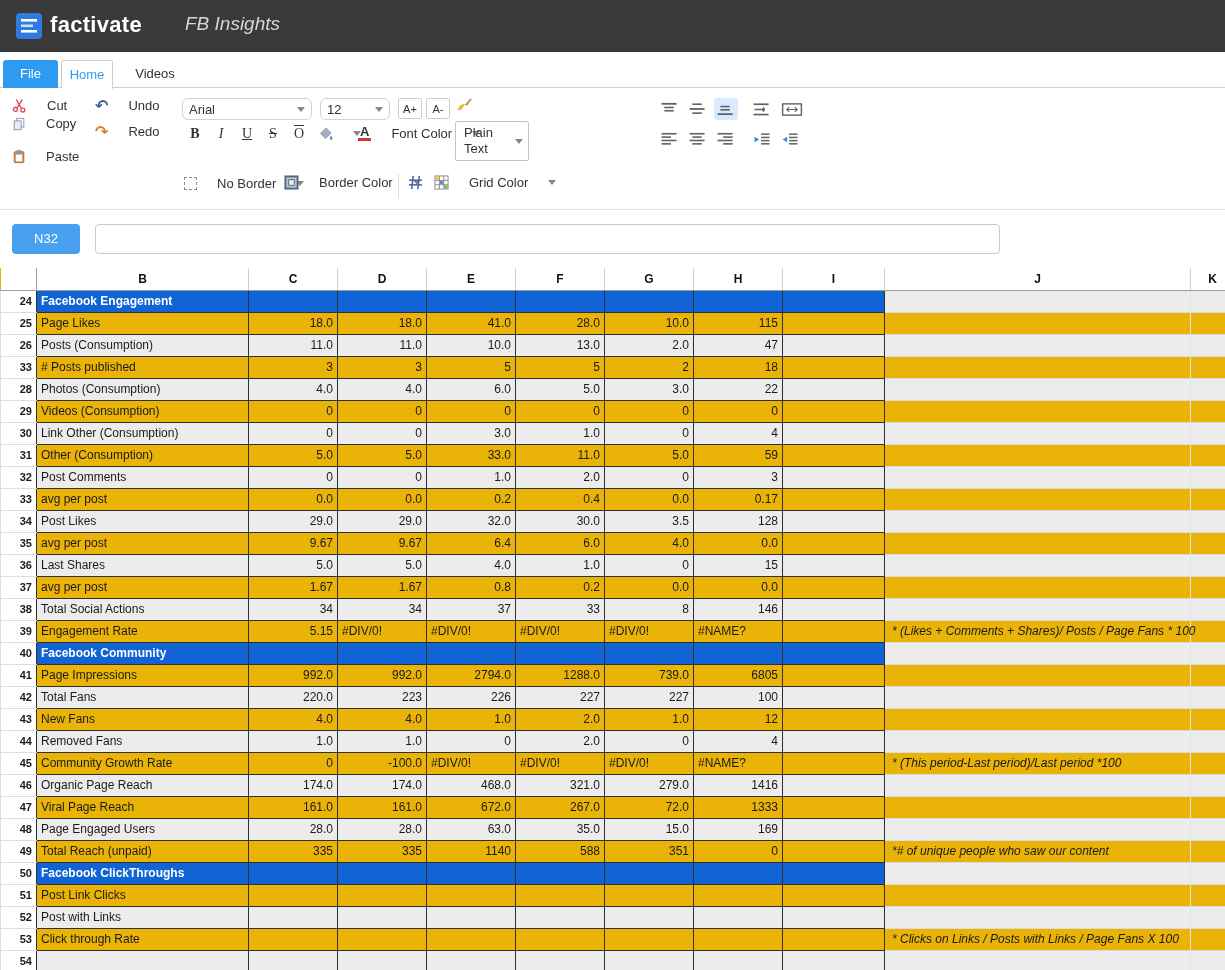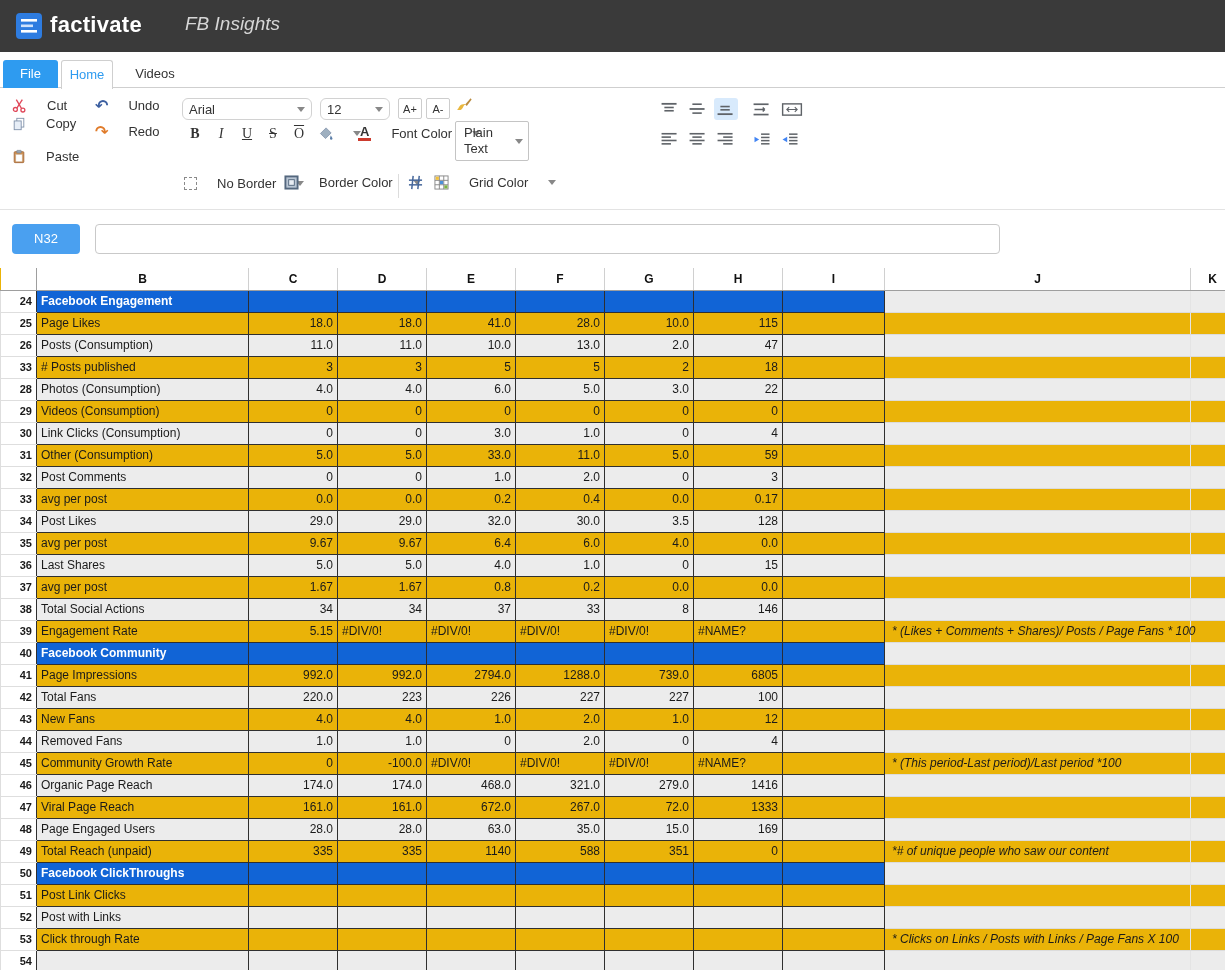--- a/index.html
+++ b/index.html
@@ -425,21 +425,21 @@
             <td class="val">0</td>
             <td class="val">0</td>
             <td class="val">0</td>
             <td class="val">0</td>
             <td class="icol"></td>
             <td class="note"></td>
             <td class="kcol"></td>
           </tr>
           <tr class="even">
             <td class="rownum">30</td>
-            <td class="label">Link Clicks (Consumption)</td>
+            <td class="label">Link Other (Consumption)</td>
             <td class="val">0</td>
             <td class="val">0</td>
             <td class="val">3.0</td>
             <td class="val">1.0</td>
             <td class="val">0</td>
             <td class="val">4</td>
             <td class="icol"></td>
             <td class="note"></td>
             <td class="kcol"></td>
           </tr>

